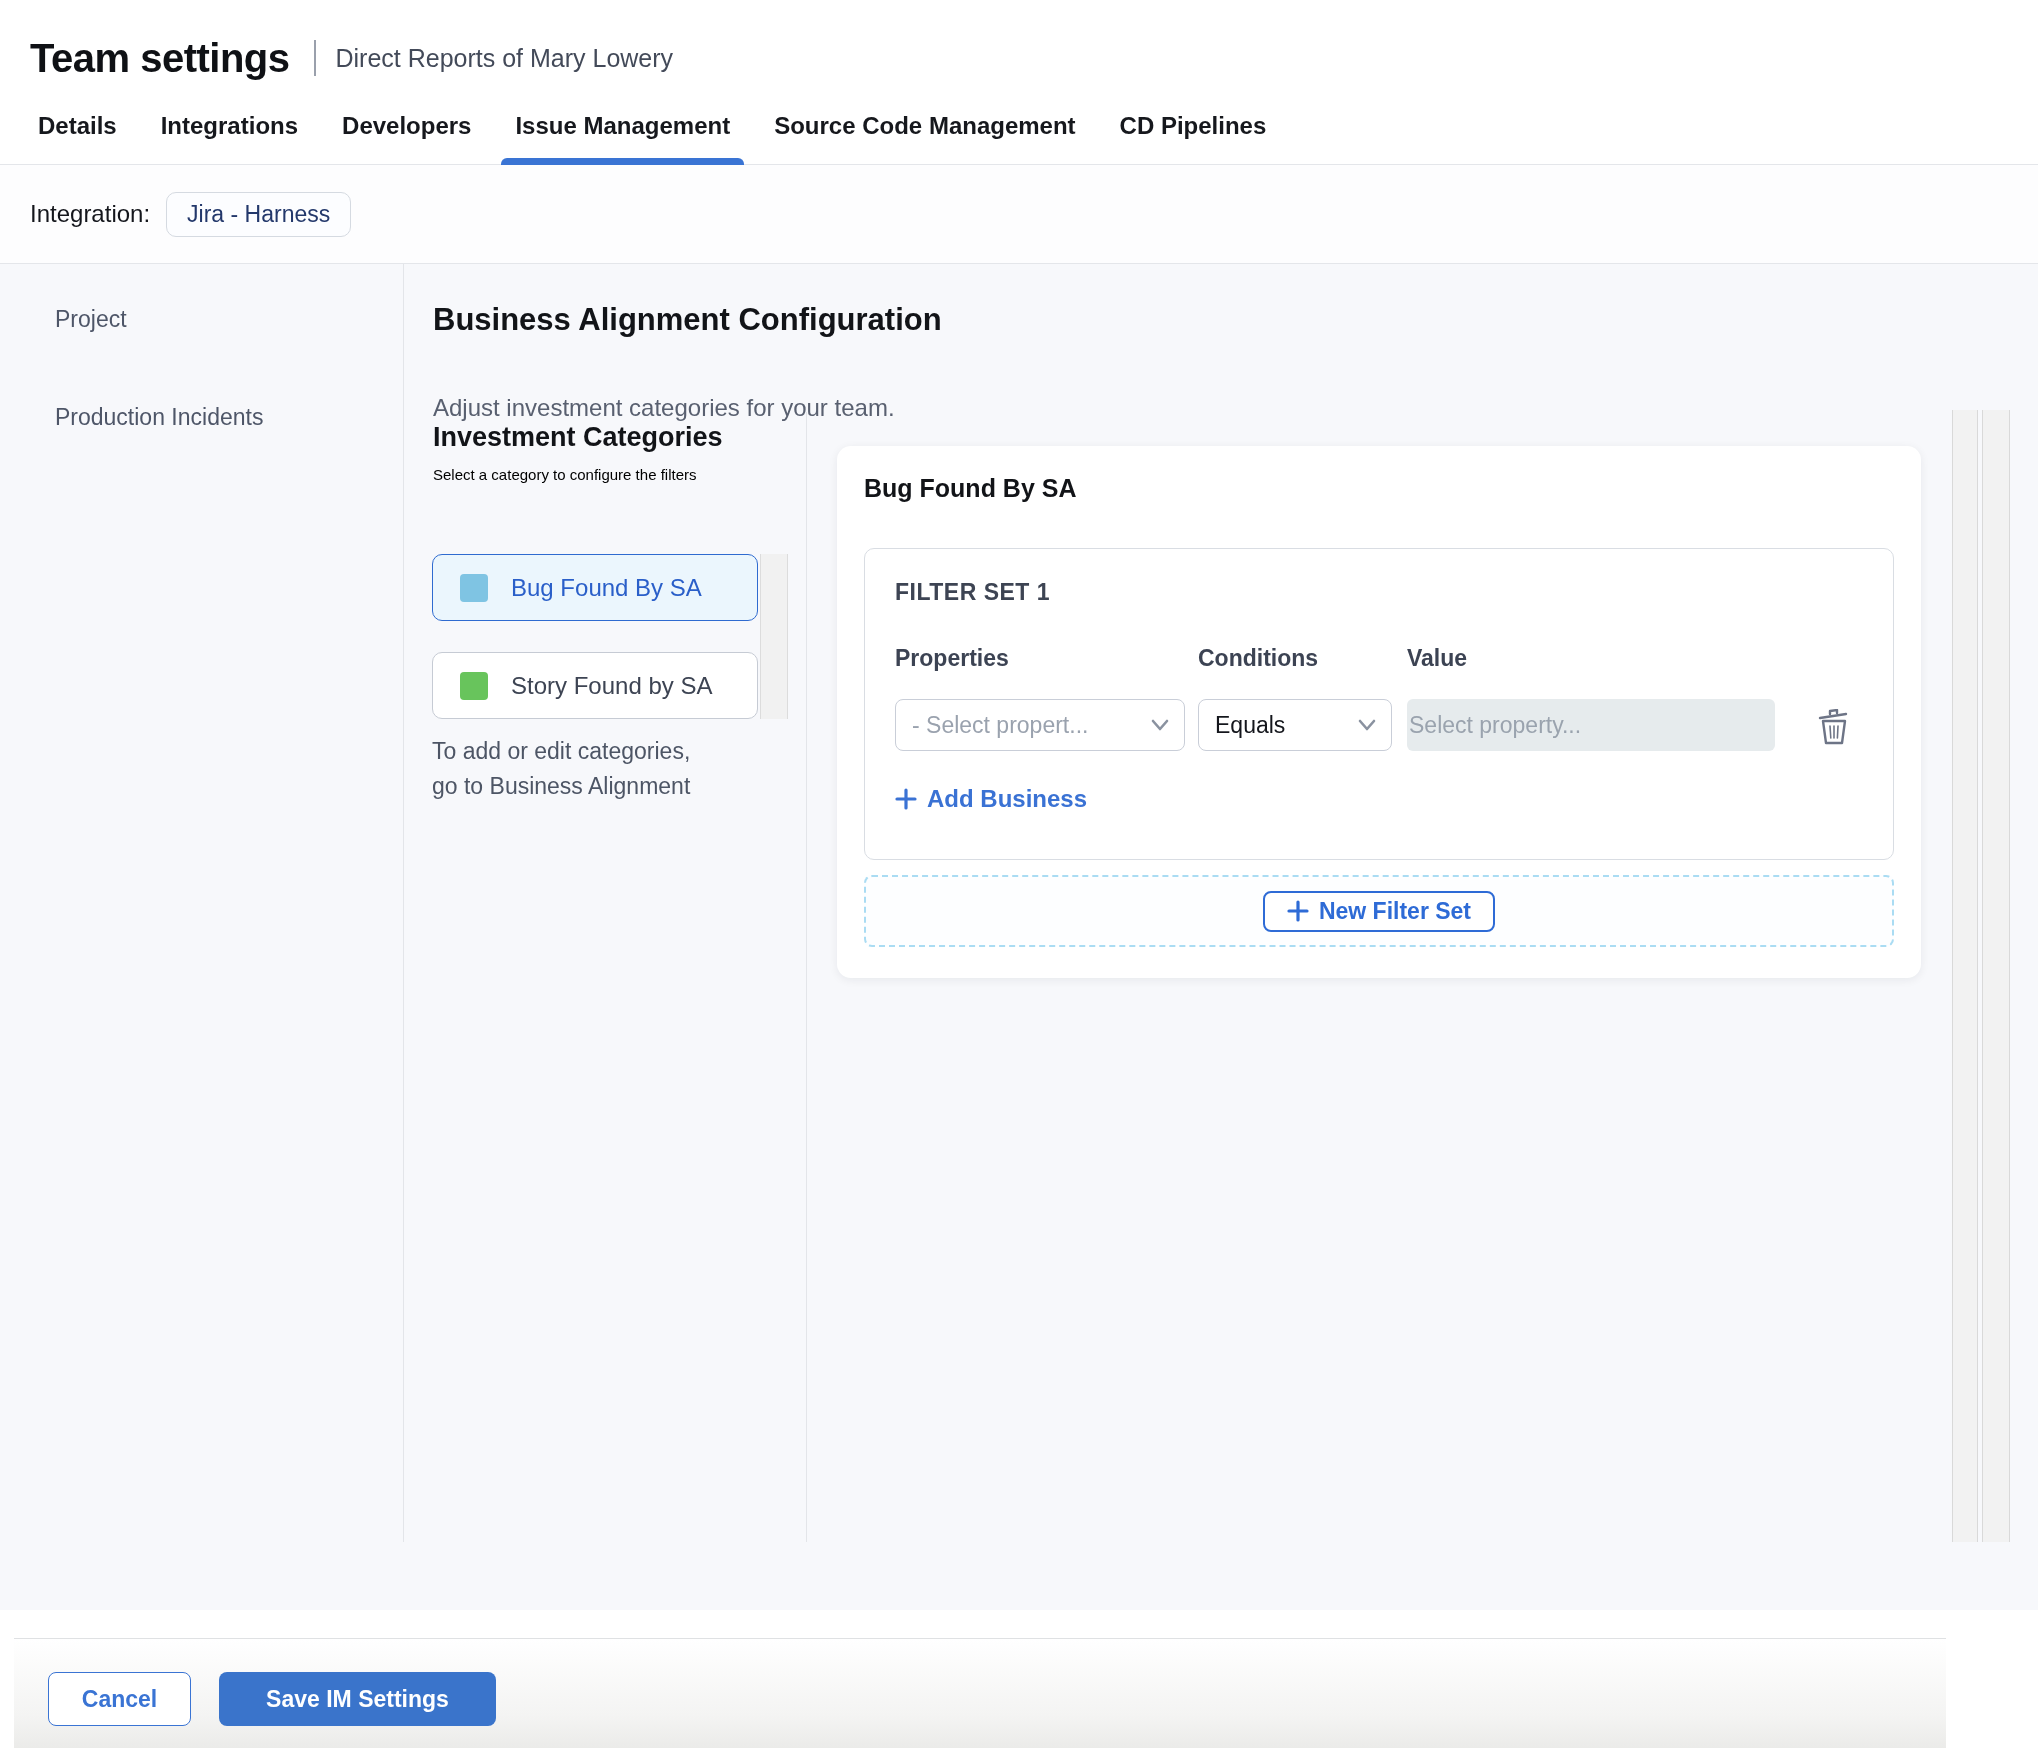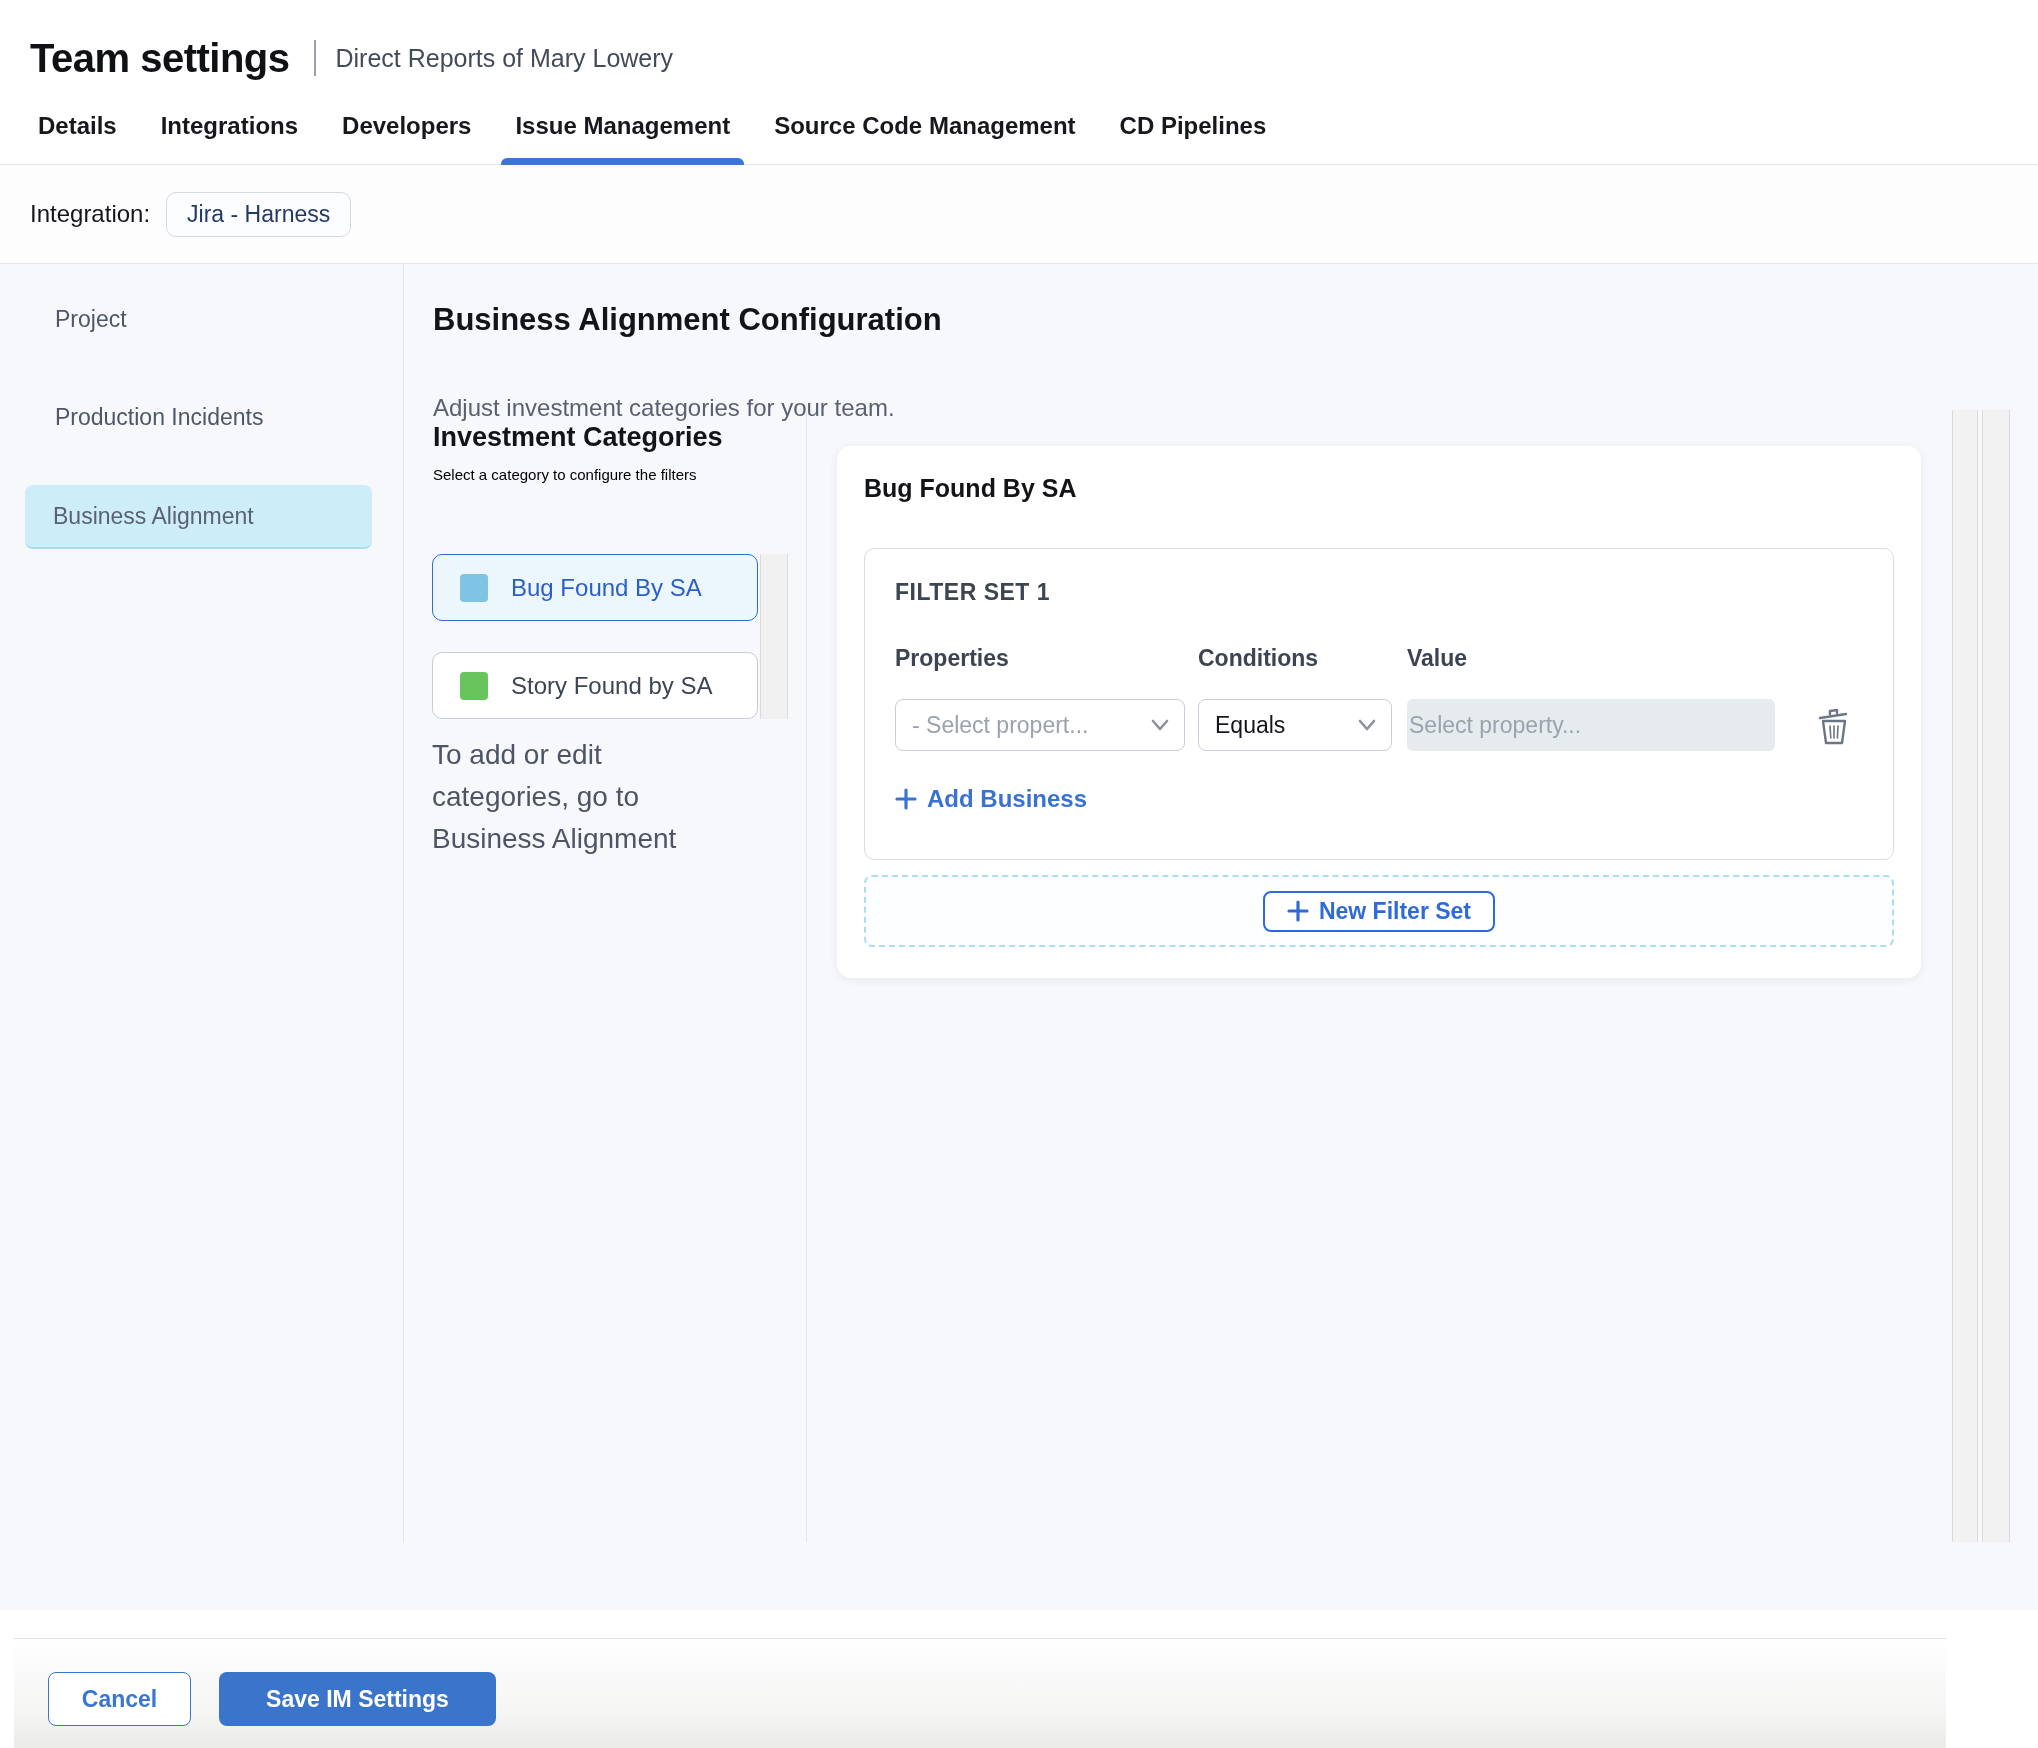--- a/index.html
+++ b/index.html
@@ -85,21 +85,21 @@
   .cat-btn {
     position: absolute; left: 432px; width: 326px; height: 67px;
     background: #ffffff; border: 1px solid #c6cbd4; border-radius: 10px;
     display: flex; align-items: center; cursor: pointer;
   }
   .cat-btn.selected { background: #ebf6fd; border: 1.5px solid #2f6bd0; }
   .cat-swatch { width: 28px; height: 28px; border-radius: 4px; margin-left: 27px; flex: 0 0 auto; }
   .cat-label { margin-left: 23px; font-size: 24px; color: #3d4453; white-space: nowrap; }
   .cat-btn.selected .cat-label { color: #2a5fc9; }
 
-  .cat-footnote { position: absolute; left: 432px; top: 470px; width: 270px; font-size: 28px; line-height: 1.5; color: #4d5565; }
+  .cat-footnote { position: absolute; left: 432px; top: 470px; width: 270px; font-size: 23px; line-height: 1.5; color: #4d5565; }
 
   .cat-scrollbar {
     position: absolute; left: 760px; top: 290px; width: 28px; height: 165px;
     background: #f1f1f1; border-left: 1px solid #dcdcdc; border-right: 1px solid #dcdcdc;
   }
 
   .config-card {
     position: absolute; left: 837px; top: 182px; width: 1084px; height: 532px;
     background: #ffffff; border-radius: 14px;
     box-shadow: 0 2px 10px rgba(16,24,40,0.07);
@@ -212,21 +212,20 @@
     <span class="integration-chip">Jira - Harness</span>
   </div>
 </div>
 
 <div class="content">
   <div class="v-divider divider-sidebar"></div>
   <div class="v-divider divider-panel"></div>
 
   <div class="nav-item" style="top:42px">Project</div>
   <div class="nav-item" style="top:140px">Production Incidents</div>
-  <div class="nav-item selected" style="top:221px">Business Alignment</div>
 
   <h1 class="main-title">Business Alignment Configuration</h1>
   <div class="main-subtitle">Adjust investment categories for your team.</div>
 
   <h2 class="inv-heading">Investment Categories</h2>
   <div class="inv-subtitle">Select a category to configure the filters</div>
 
   <div class="cat-btn selected" style="top:290px">
     <span class="cat-swatch" style="background: rgb(127, 196, 227);"></span>
     <span class="cat-label">Bug Found By SA</span>

